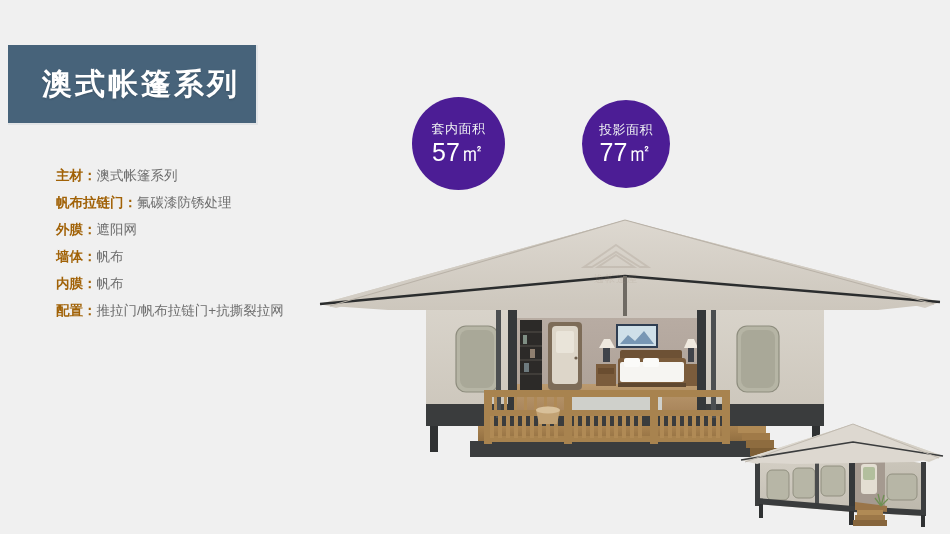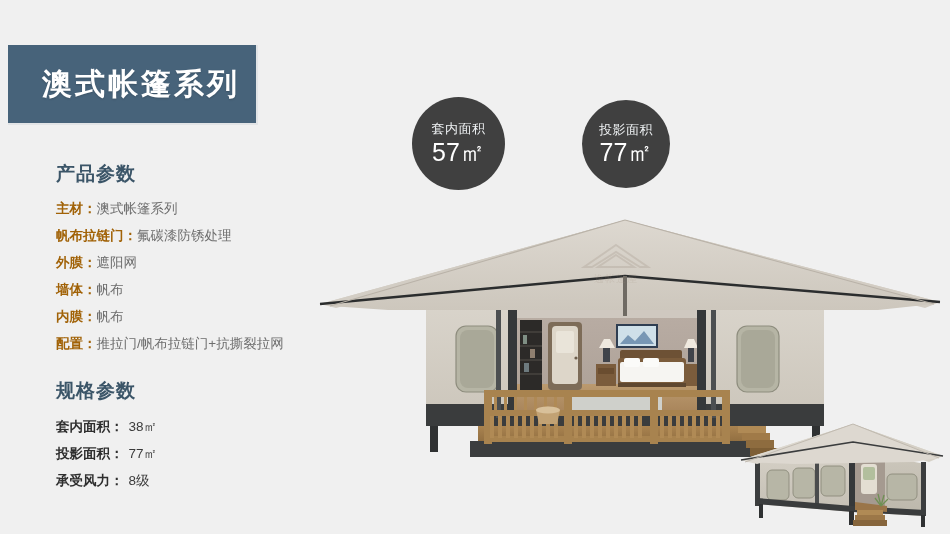--- a/index.html
+++ b/index.html
@@ -93,21 +93,21 @@
   .spec-value {
     color: #3a3a3a;
     font-weight: normal;
     padding-left: 5px;
   }
 
   
   .stat-circle {
     position: absolute;
     border-radius: 50%;
-    background: #404040;
+    background: #4c1d95;
     color: #ffffff;
     display: flex;
     flex-direction: column;
     align-items: center;
     justify-content: center;
     box-sizing: border-box;
   }
   .stat-circle-1 { left: 412px; top: 97px; width: 93px; height: 93px; }
   .stat-circle-2 { left: 582px; top: 100px; width: 88px; height: 88px; }
   .stat-circle-3 { left: 752px; top: 103px; width: 84px; height: 84px; }
@@ -168,21 +168,20 @@
 <body>
 
 <div id="page">
 
   <div class="title-banner">
     <span class="title-banner-text">澳式帐篷系列</span>
   </div>
 
   <div class="info-col">
 
-    <h2 class="section-heading">产品参数</h2>
 
     <ul class="param-list">
       <li class="param-row">
         <span class="param-label">主材：</span><span class="param-value">澳式帐篷系列</span>
       </li>
       <li class="param-row">
         <span class="param-label">帆布拉链门：</span><span class="param-value">氟碳漆防锈处理</span>
       </li>
       <li class="param-row">
         <span class="param-label">外膜：</span><span class="param-value">遮阳网</span>
@@ -191,33 +190,20 @@
         <span class="param-label">墙体：</span><span class="param-value">帆布</span>
       </li>
       <li class="param-row">
         <span class="param-label">内膜：</span><span class="param-value">帆布</span>
       </li>
       <li class="param-row">
         <span class="param-label">配置：</span><span class="param-value">推拉门/帆布拉链门+抗撕裂拉网</span>
       </li>
     </ul>
 
-    <div class="spec-block">
-      <h2 class="section-heading">规格参数</h2>
-
-      <div class="spec-row">
-        <span class="spec-label">套内面积：</span><span class="spec-value">38㎡</span>
-      </div>
-      <div class="spec-row">
-        <span class="spec-label">投影面积：</span><span class="spec-value">77㎡</span>
-      </div>
-      <div class="spec-row">
-        <span class="spec-label">承受风力：</span><span class="spec-value">8级</span>
-      </div>
-    </div>
   </div>
 
   <div class="stat-circle stat-circle-1">
     <div class="stat-label">套内面积</div>
     <div class="stat-value"><span>57</span><span>㎡</span></div>
   </div>
 
   <div class="stat-circle stat-circle-2">
     <div class="stat-label">投影面积</div>
     <div class="stat-value"><span>77</span><span>㎡</span></div>

